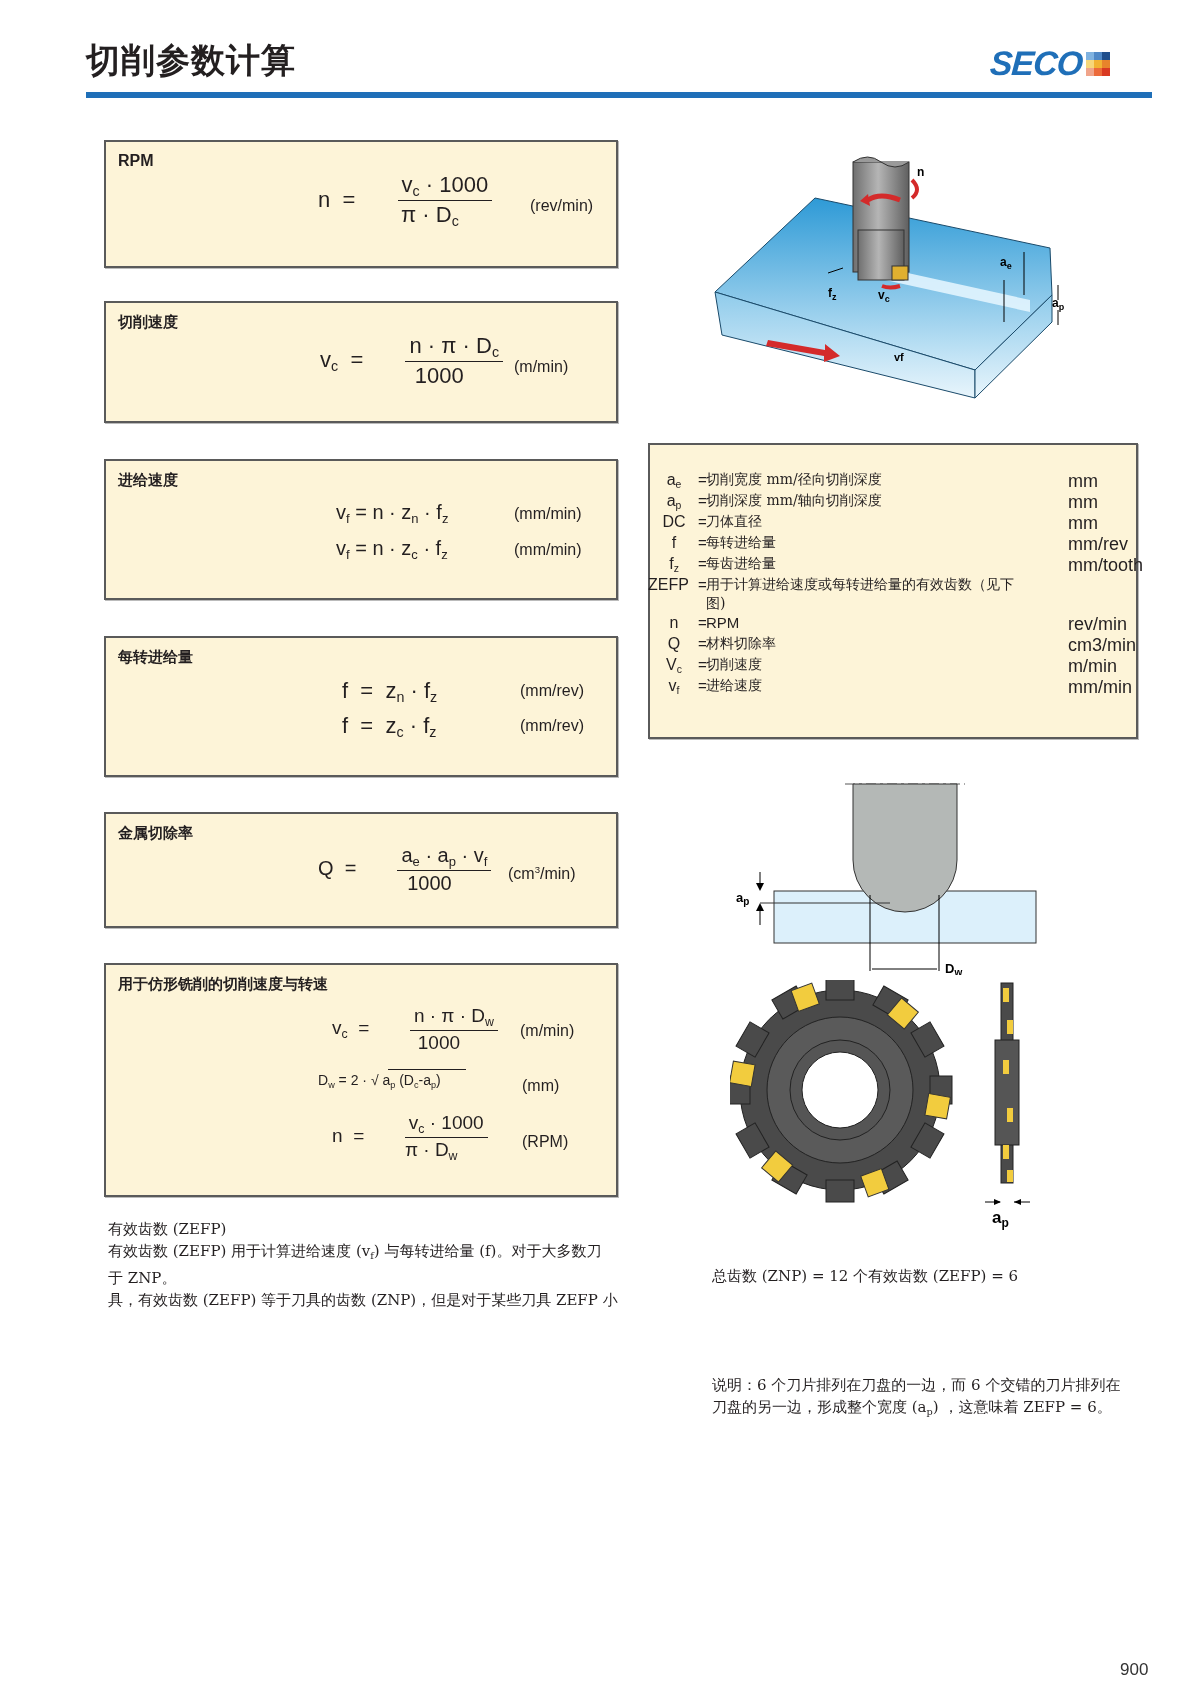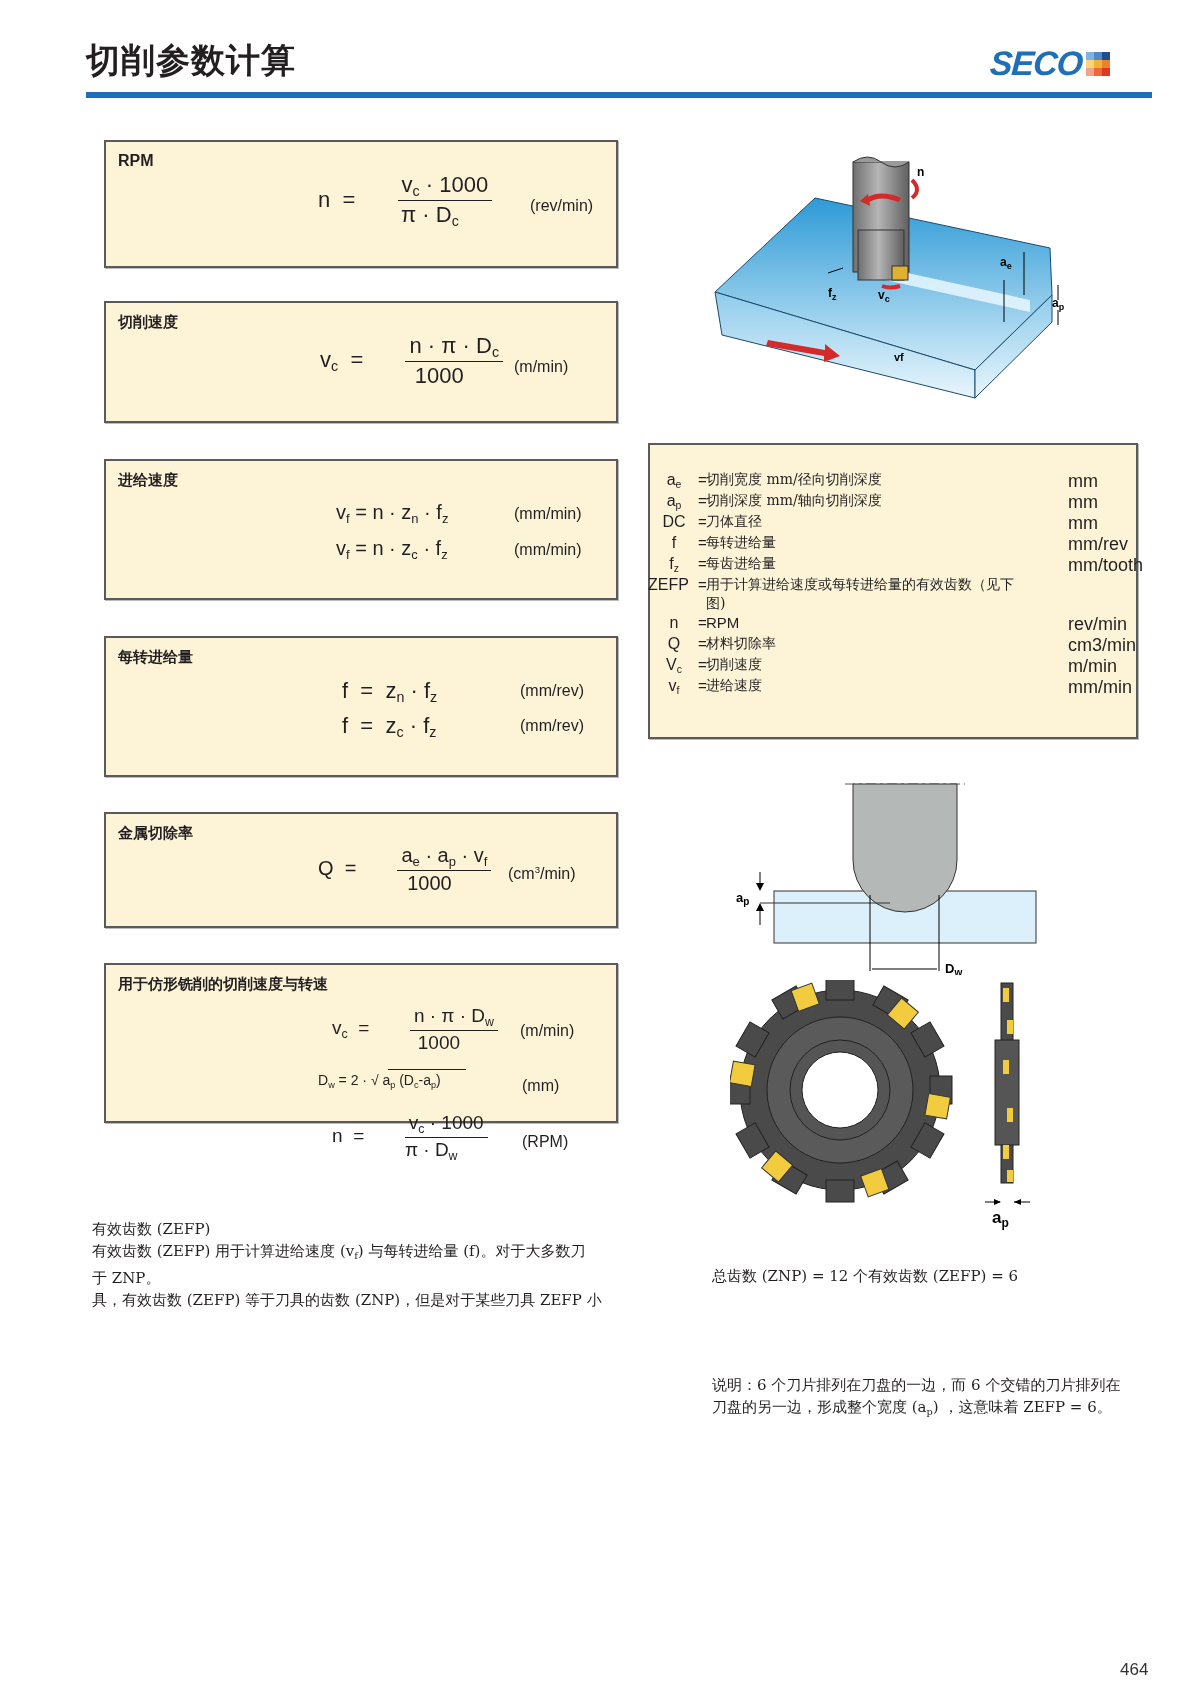--- a/index.html
+++ b/index.html
@@ -110,21 +110,21 @@
     <span>Q</span>
     <span>&nbsp;=&nbsp;</span>
     <span class="frac">
       <span class="num"><span>a</span><sub>e</sub><span> · a</span><sub>p</sub><span> · v</span><sub>f</sub></span>
       <span class="den">1000</span>
     </span>
   </div>
   <div class="unit" style="left:402px;top:50px;"><span>(cm</span><sup>3</sup><span>/min)</span></div>
 </div>
 
-<div class="fbox" style="top:963px;height:160px;">
+<div class="fbox" style="top:963px;height:234px;">
   <div class="fbox-title">用于仿形铣削的切削速度与转速</div>
   <div class="frm" style="left:226px;top:40px;font-size:19px;">
     <span>v</span><sub>c</sub>
     <span>&nbsp;=&nbsp;</span>
     <span class="frac">
       <span class="num"><span>n · π · D</span><sub>w</sub></span>
       <span class="den">1000</span>
     </span>
   </div>
   <div class="unit" style="left:414px;top:57px;">(m/min)</div>
@@ -137,21 +137,21 @@
     <span>n</span>
     <span>&nbsp;=&nbsp;</span>
     <span class="frac">
       <span class="num"><span>v</span><sub>c</sub><span> · 1000</span></span>
       <span class="den"><span>π · D</span><sub>w</sub></span>
     </span>
   </div>
   <div class="unit" style="left:416px;top:168px;">(RPM)</div>
 </div>
 
-<div class="abs note" style="left:92px;top:1218px;width:520px;">
+<div class="abs note" style="left:108px;top:1218px;width:520px;">
   <div>有效齿数 (ZEFP)</div>
   <div><span>有效齿数 (ZEFP) 用于计算进给速度 (v</span><sub>f</sub><span>) 与每转进给量 (f)。对于大多数刀</span></div>
   <div>于 ZNP。</div>
   <div>具，有效齿数 (ZEFP) 等于刀具的齿数 (ZNP)，但是对于某些刀具 ZEFP 小</div>
 </div>
 
 <svg class="abs" style="left:700px;top:140px;" width="400" height="270" viewBox="0 0 400 270">
   <defs>
     <linearGradient id="blk" x1="0" y1="0" x2="0" y2="1">
       <stop offset="0" stop-color="#2e9ad6"></stop>
@@ -322,15 +322,15 @@
 
 <div class="abs note" style="left:712px;top:1265px;width:440px;">
   <div>总齿数 (ZNP) = 12 个有效齿数 (ZEFP) = 6</div>
 </div>
 
 <div class="abs note" style="left:712px;top:1374px;width:440px;">
   <div>说明：6 个刀片排列在刀盘的一边，而 6 个交错的刀片排列在</div>
   <div><span>刀盘的另一边，形成整个宽度 (a</span><sub>p</sub><span>) ，这意味着 ZEFP = 6。</span></div>
 </div>
 
-<div class="abs pageno">464</div>
+<div class="abs pageno">900</div>
 
 <style>.logo-grid i{display:block;width:8px;height:8px;}</style>
 
 </body></html>

